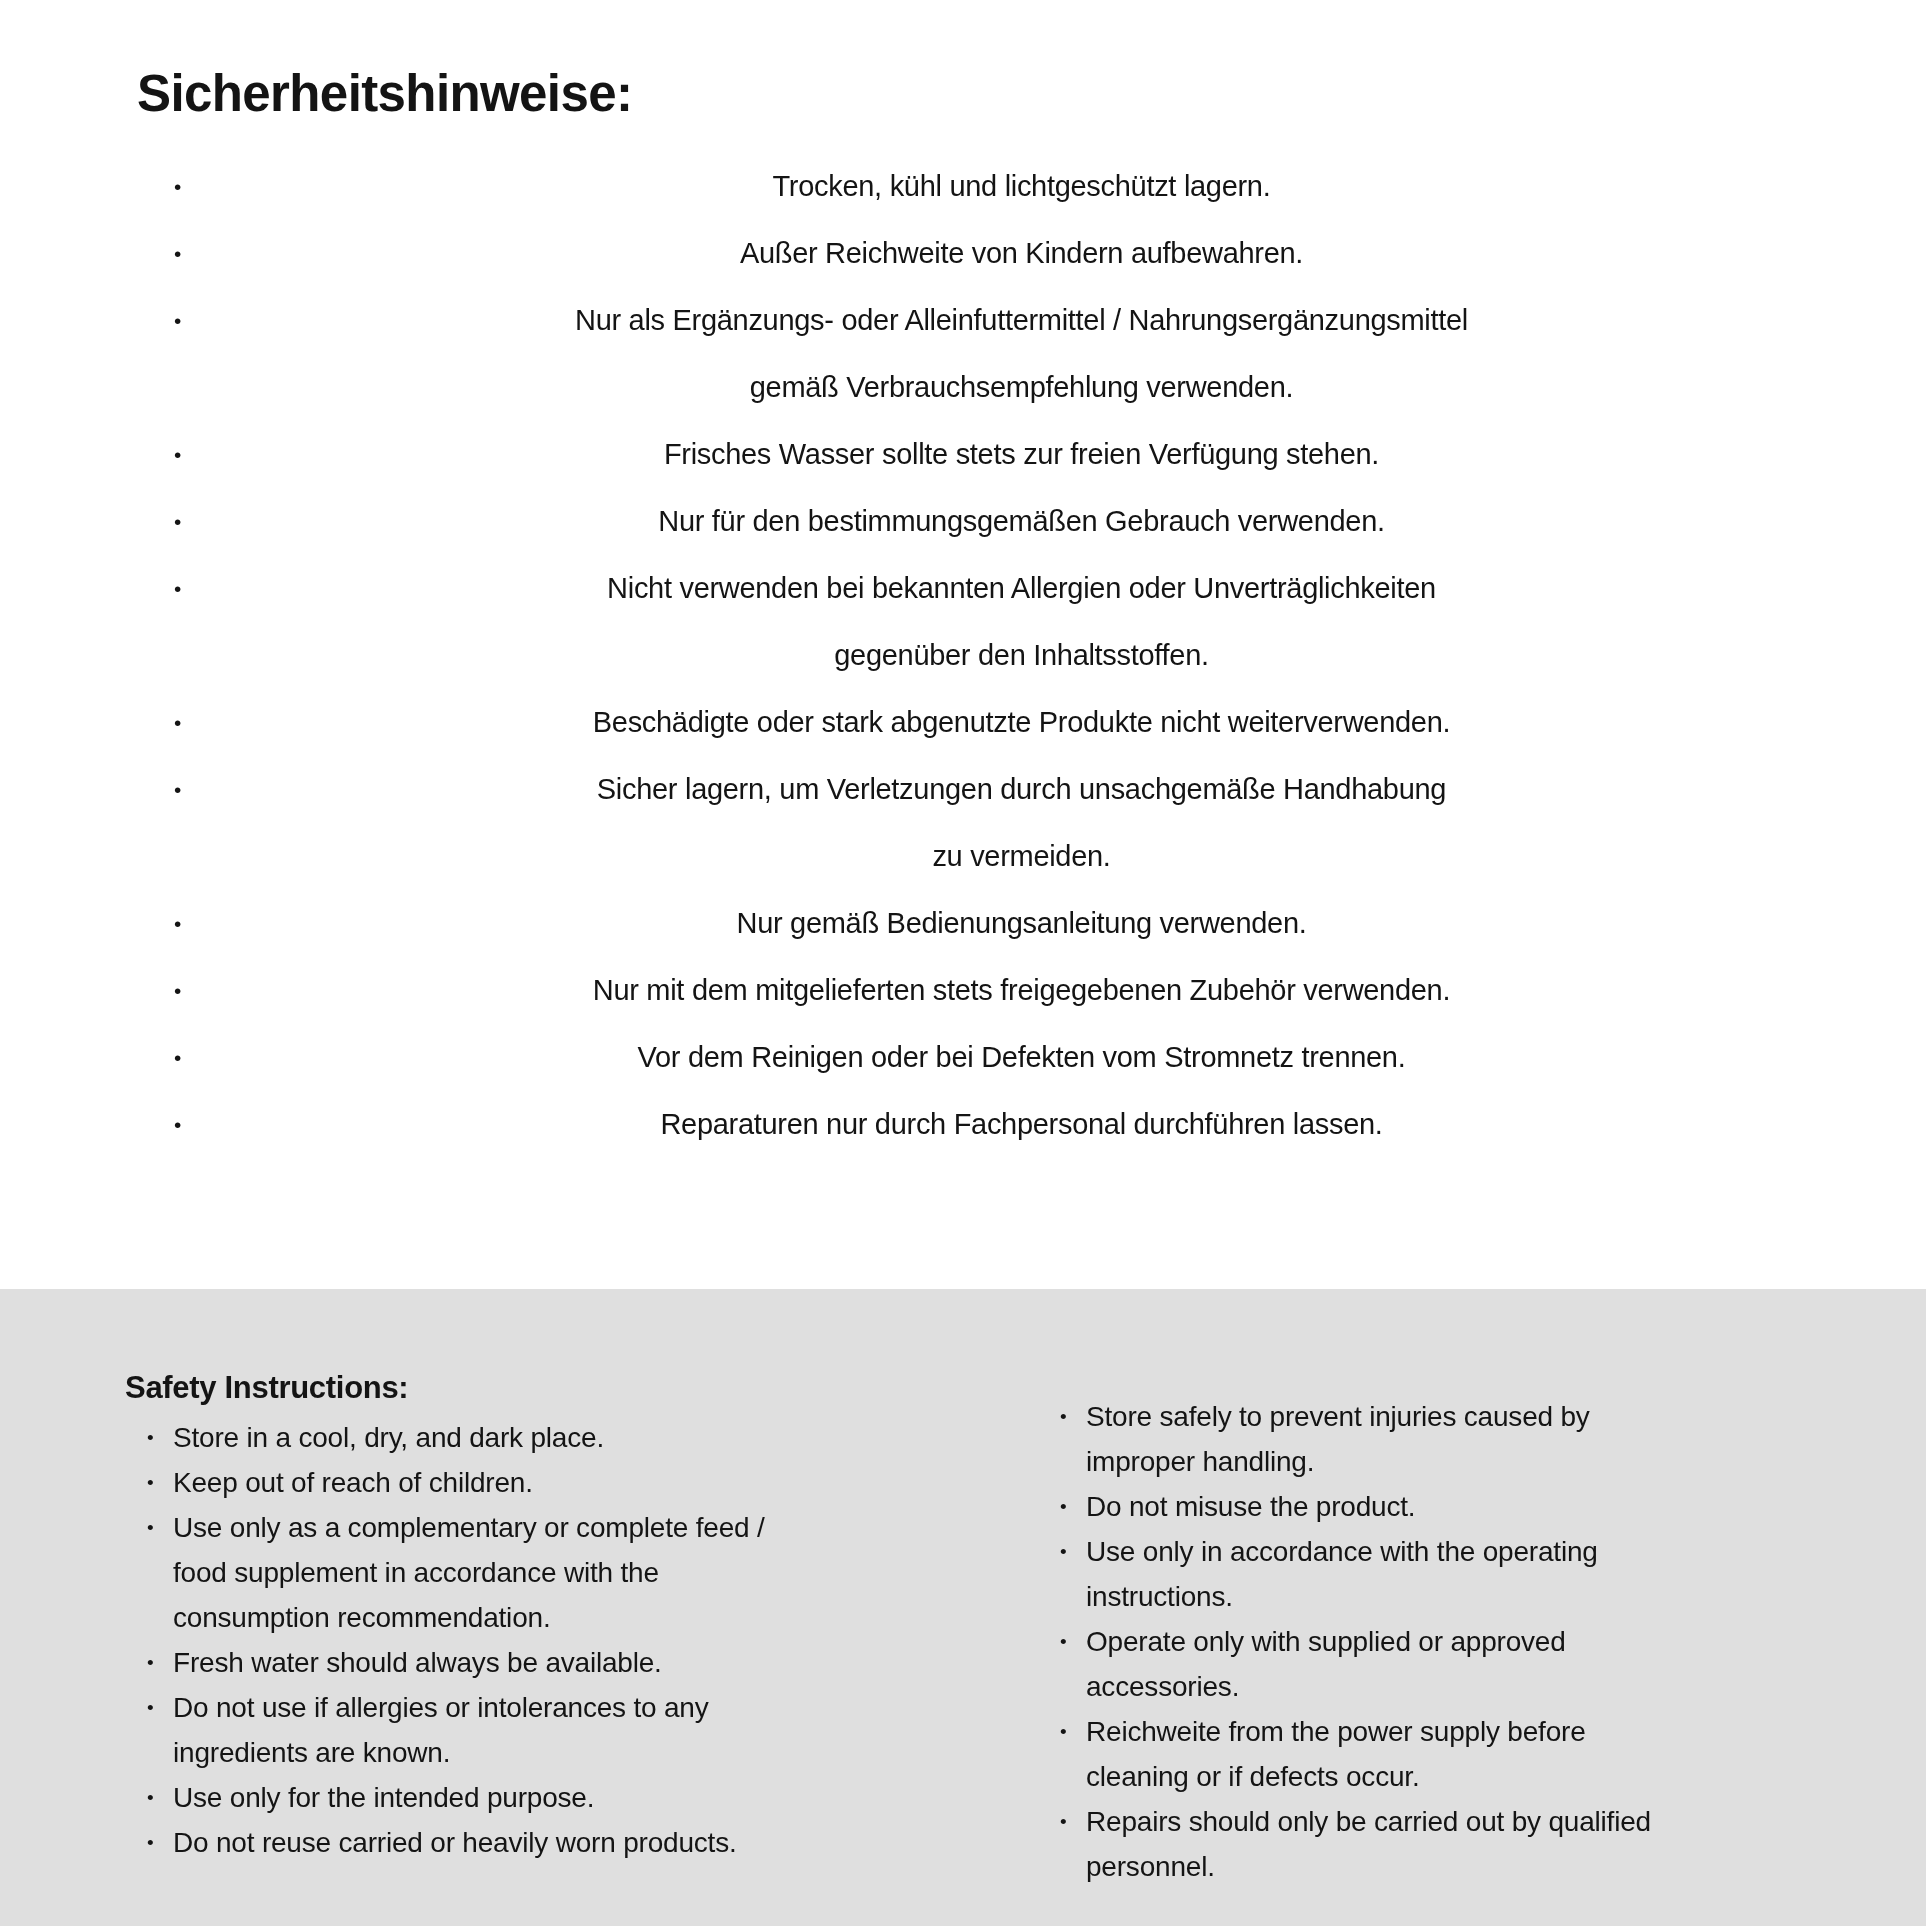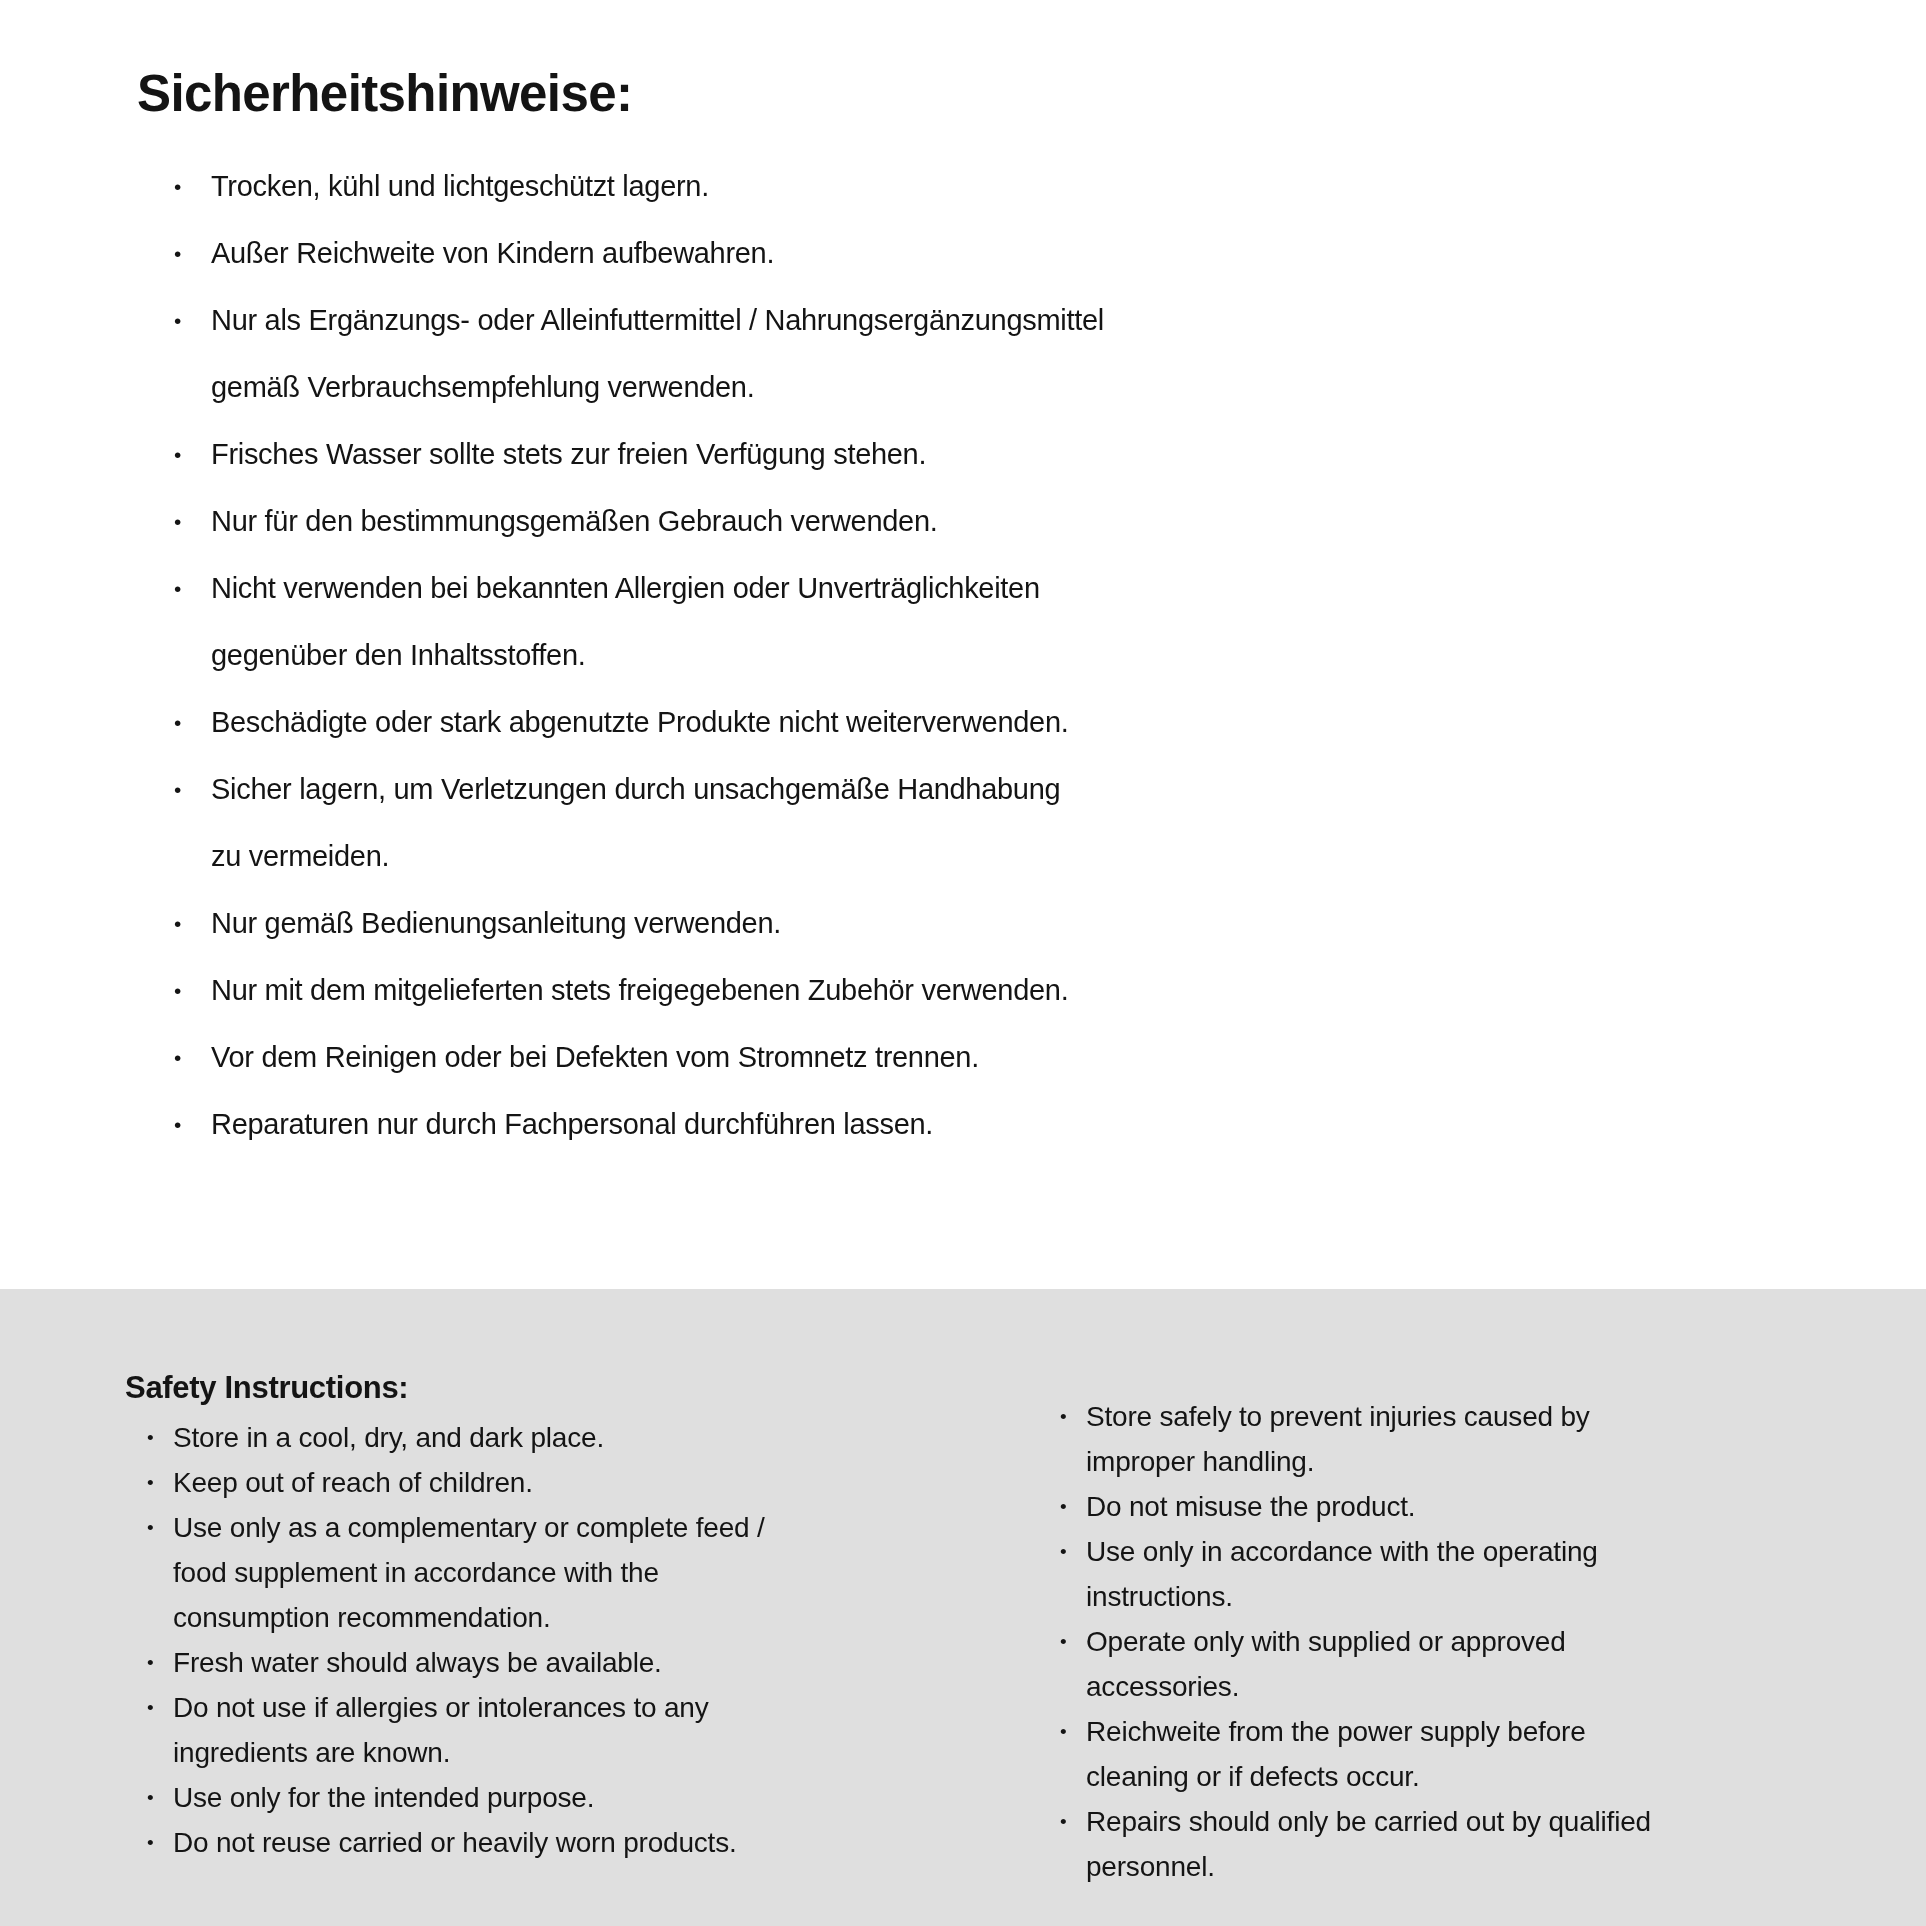--- a/index.html
+++ b/index.html
@@ -15,20 +15,21 @@
     background:var(--bg);
     color:var(--ink);
     font-family:"Liberation Sans", sans-serif;
     overflow:hidden;
   }
   
   .de-section{
     position:absolute;
     top:0;left:0;width:1926px;height:1289px;
     background:var(--bg);
+    text-align:center;
   }
   .de-title{
     position:absolute;
     left:137px;top:64px;
     margin:0;
     font-size:51px;
     font-weight:bold;
     letter-spacing:-0.6px;
   }
   .de-list{

